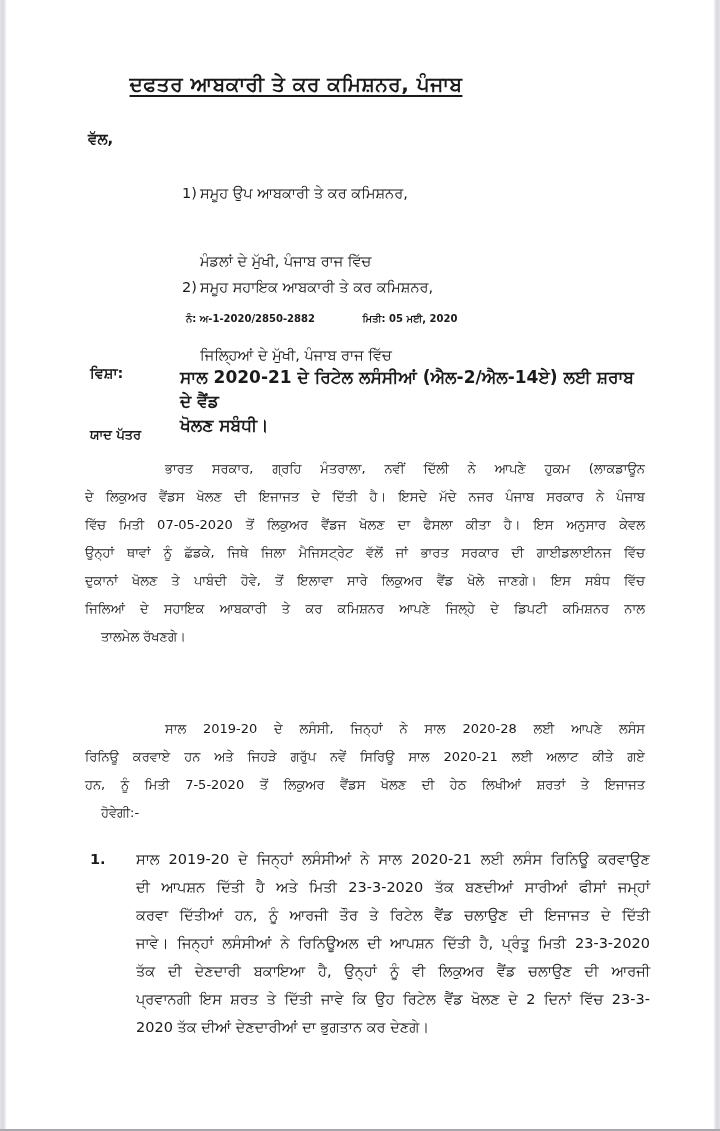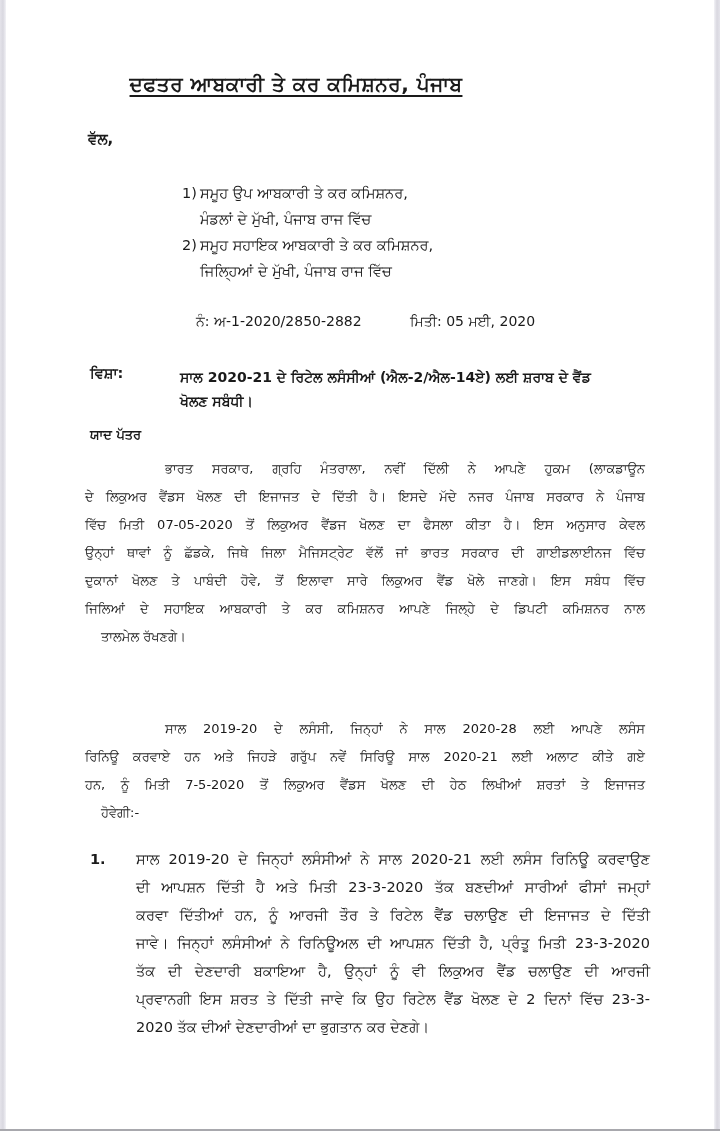--- a/index.html
+++ b/index.html
@@ -43,34 +43,34 @@
   }
   .to-label {
     position: absolute; left: 88px; top: 130px;
     font-size: 15px; font-weight: bold;
   }
   .recipients {
     position: absolute; left: 182px; top: 180px;
     font-size: 14.5px; line-height: 26px;
   }
   .recipients .num { display: inline-block; width: 18px; }
-  .recipients .cont { padding-left: 18px; }
+  .recipients .cont { padding-left: 18px; margin-top: 42px; }
   .ref-line {
-    position: absolute; left: 196px; top: 313px;
-    font-size: 14px; font-weight: normal;
+    position: absolute; left: 186px; top: 313px;
+    font-size: 10px; font-weight: bold;
     white-space: nowrap;
   }
   .ref-line .date { margin-left: 44px; }
   .subject-label {
     position: absolute; left: 90px; top: 365px;
     font-size: 14.5px; font-weight: bold;
   }
   .subject-text {
     position: absolute; left: 180px; top: 365px; width: 470px;
-    font-size: 14px; font-weight: bold; line-height: 24px;
+    font-size: 17px; font-weight: bold; line-height: 24px;
   }
   .memo-label {
     position: absolute; left: 90px; top: 427px;
     font-size: 13px; font-weight: bold;
   }
   .para {
     position: absolute;
     left: 85px; width: 560px;
     font-size: 13px;
     line-height: 28px;

